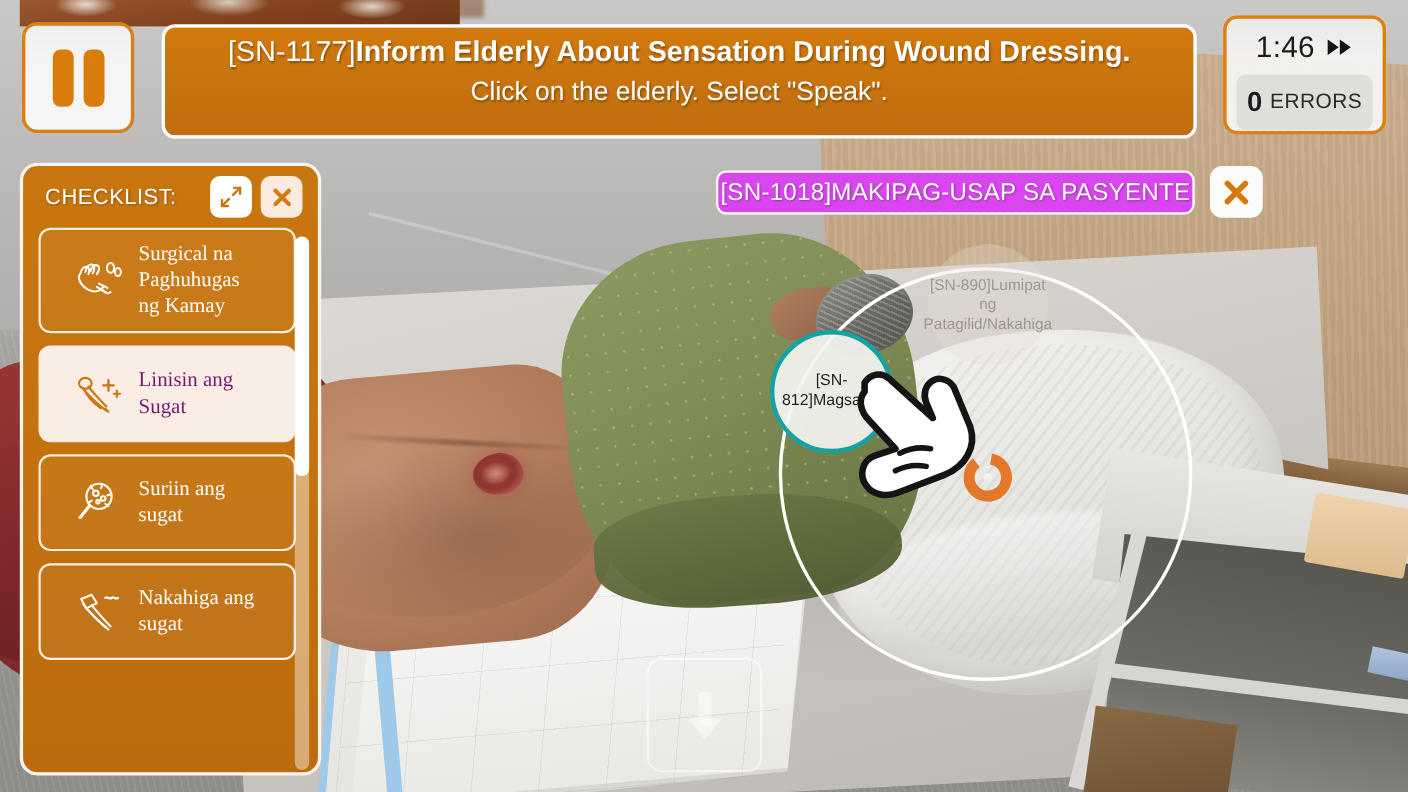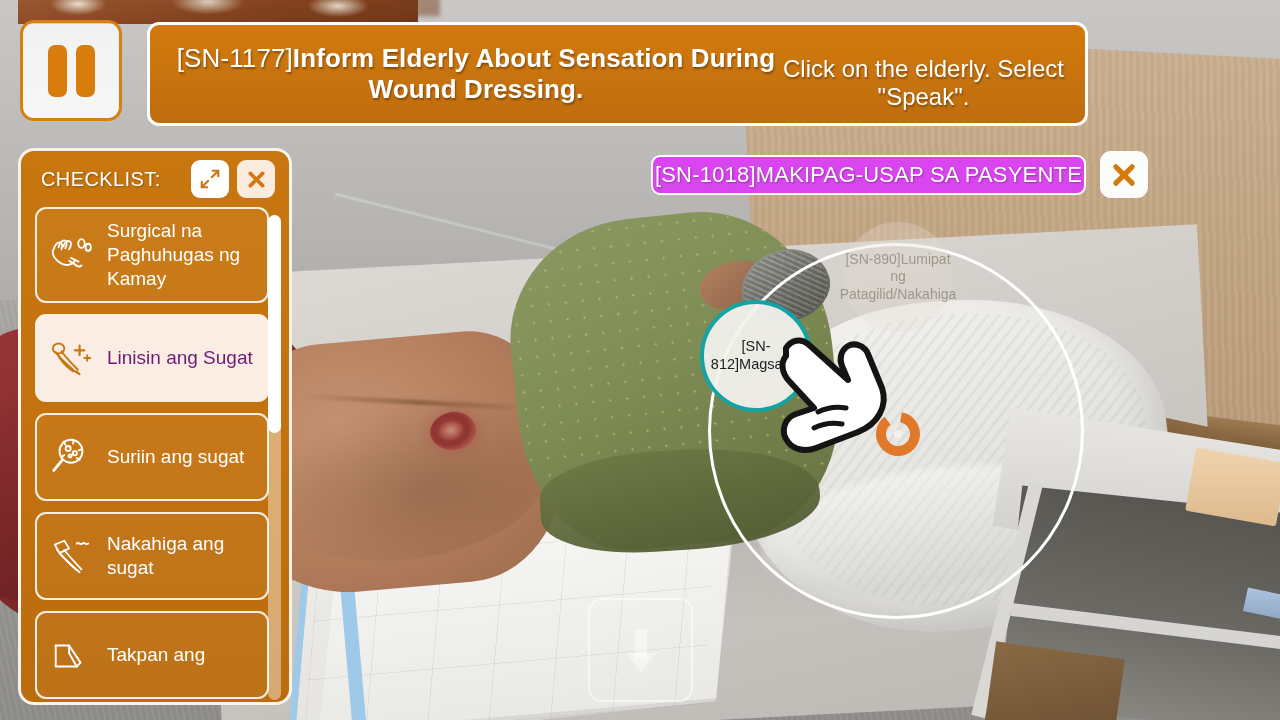--- a/index.html
+++ b/index.html
@@ -265,31 +265,31 @@
     cursor:pointer;
   }
   .pause-bar { width:19px; height:52px; background:#d87d0c; border-radius:7px; }
 
   
   .objective {
     position:absolute; left:147px; top:22px; width:941px; height:104px;
     background: linear-gradient(180deg, #d2790c 0%, #c9740e 45%, #bf6d0e 100%);
     border: 3px solid #ffffff;
     border-radius: 12px;
-    display:flex; align-items:center; justify-content:flex-start;
+    display:flex; flex-direction:column; align-items:center; justify-content:flex-start;
     padding: 6px 20px;
     text-shadow: 1px 2px 2px rgba(0,0,0,0.35);
   }
   .objective-line1 {
     color:#fff; font-size:26px; line-height:1.18; text-align:center; letter-spacing:.1px;
   }
   .objective-line1 .obj-id { font-weight:400; }
   .objective-line1 .obj-main { font-weight:700; }
   .objective-line2 {
-    color:#fff; font-size:24px; font-weight:400; margin-top:18px; text-align:center;
+    color:#fff; font-size:24px; font-weight:400; margin-top:8px; text-align:center;
   }
 
   
   .timer-box {
     position:absolute; left:1112px; top:14px; width:148px; height:108px;
     background: linear-gradient(180deg, rgba(255,255,255,0.62) 0%, rgba(246,245,243,0.93) 35%, #f3f2f0 100%);
     border:3px solid #e07f0a; border-radius:13px;
     display:flex; flex-direction:column; align-items:center;
     padding-top:5px;
   }
@@ -328,22 +328,23 @@
   .btn-close  { background:#fbeade; }
 
   .checklist-scroll {
     position:absolute; left:0; top:56px; right:0; bottom:0;
     padding: 0 20px 0 14px;
   }
   .chk-item {
     display:flex; align-items:center; gap:10px;
     border:2px solid rgba(255,255,255,0.88);
     border-radius:11px;
-    padding:10px 8px; margin-bottom:11px;
+    padding:10px 27px; margin-bottom:11px;
     min-height:88px;
+    font-family:Liberation Serif, serif;
   }
   .chk-item.inactive { background: rgba(255,255,255,0.045); }
   .chk-item.active {
     background:#faeee4; border-color:#faeee4;
   }
   .chk-icon { width:52px; min-width:52px; height:52px; display:flex; align-items:center; justify-content:center; }
   .chk-label { font-size:19px; line-height:1.26; color:#fff; }
   .chk-item.active .chk-label { color:#701a75; }
 
   
@@ -464,20 +465,35 @@
     <span class="pause-bar"></span>
   </div>
 
   <div class="objective">
     <div class="objective-line1">
       <span class="obj-id">[SN-1177]</span><span class="obj-main">Inform Elderly About Sensation During Wound Dressing.</span>
     </div>
     <div class="objective-line2">Click on the elderly.  Select "Speak".</div>
   </div>
 
+  <div class="timer-box">
+    <div class="timer-row">
+      <span class="timer-val">1:46</span>
+      <span class="ff-icon">
+        <svg width="24" height="16" viewBox="0 0 24 16" aria-hidden="true">
+          <polygon points="1,1 11,8 1,15" fill="#141414"></polygon>
+          <polygon points="12,1 22,8 12,15" fill="#141414"></polygon>
+        </svg>
+      </span>
+    </div>
+    <div class="errors-pill">
+      <span class="errors-count">0</span>
+      <span class="errors-label">ERRORS</span>
+    </div>
+  </div>
 
   <div class="checklist">
     <div class="checklist-head">
       <span class="checklist-title">CHECKLIST:</span>
       <span class="head-btn btn-expand">
         <svg width="22" height="22" viewBox="0 0 24 24" aria-hidden="true">
           <g stroke="#c8760f" stroke-width="2.3" stroke-linecap="round" stroke-linejoin="round" fill="none">
             <path d="M14 10 L21 3"></path>
               <path d="M15 3 L21 3 L21 9"></path>
             <path d="M10 14 L3 21"></path>
@@ -556,33 +572,20 @@
               <path d="M12 19 C18 26 26 33 33 39"></path>
               <path d="M17 16 C23 23 29 30 35 36"></path>
               <path d="M9 15 C15 23 22 30 30 37"></path>
               <path d="M30 9 C32 7 34 11 36 9 C38 7 40 11 42 9" stroke-width="2.1"></path>
             </g>
           </svg>
         </span>
         <span class="chk-label">Nakahiga ang sugat</span>
       </div>
 
-      <div class="chk-item inactive">
-        <span class="chk-icon">
-          <svg width="46" height="42" viewBox="0 0 48 44" aria-hidden="true">
-            <g fill="none" stroke="#ffffff" stroke-width="2" stroke-linecap="round" stroke-linejoin="round">
-              <path d="M8 12 L8 34 L30 34"></path>
-              <path d="M8 12 L22 12 L22 20"></path>
-              <path d="M22 12 L34 30 L30 34"></path>
-              <path d="M22 20 L30 34"></path>
-            </g>
-          </svg>
-        </span>
-        <span class="chk-label">Takpan ang</span>
-      </div>
 
     </div>
 
     <div class="chk-track">
       <div class="chk-thumb" style="height: 45%;"></div>
     </div>
   </div>
 
   <div class="radial-title">[SN-1018]MAKIPAG-USAP SA PASYENTE</div>
 

